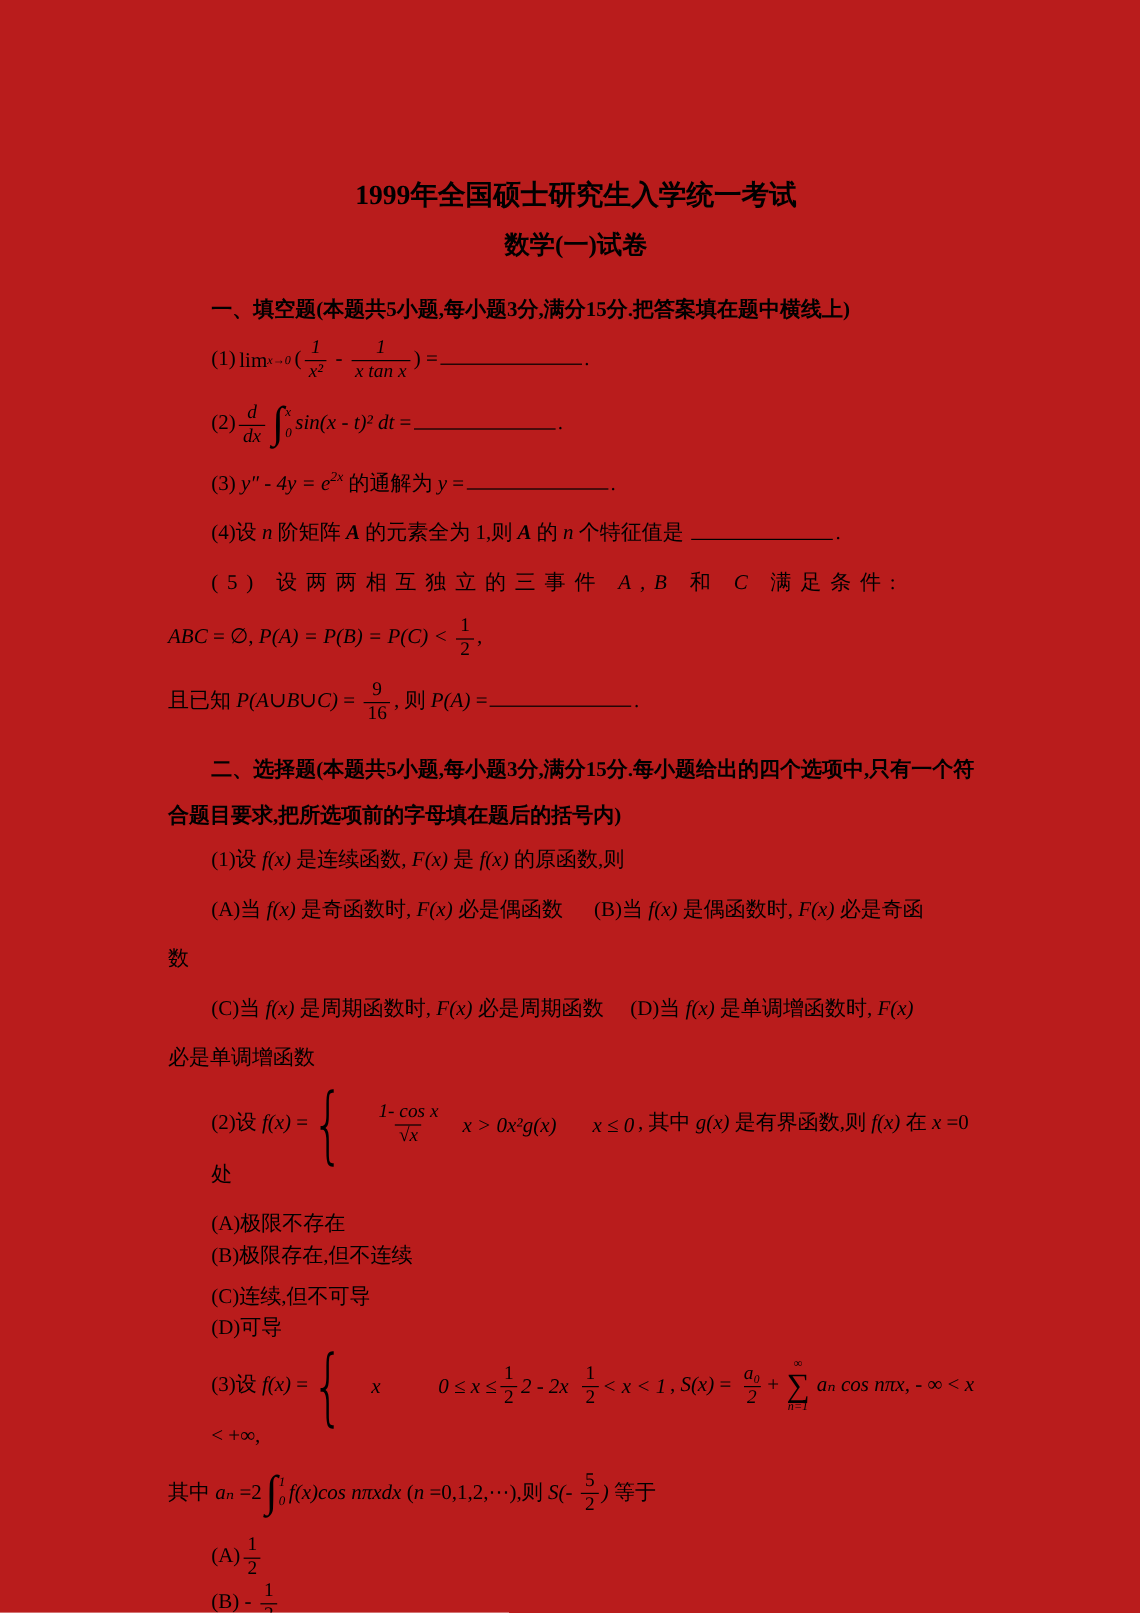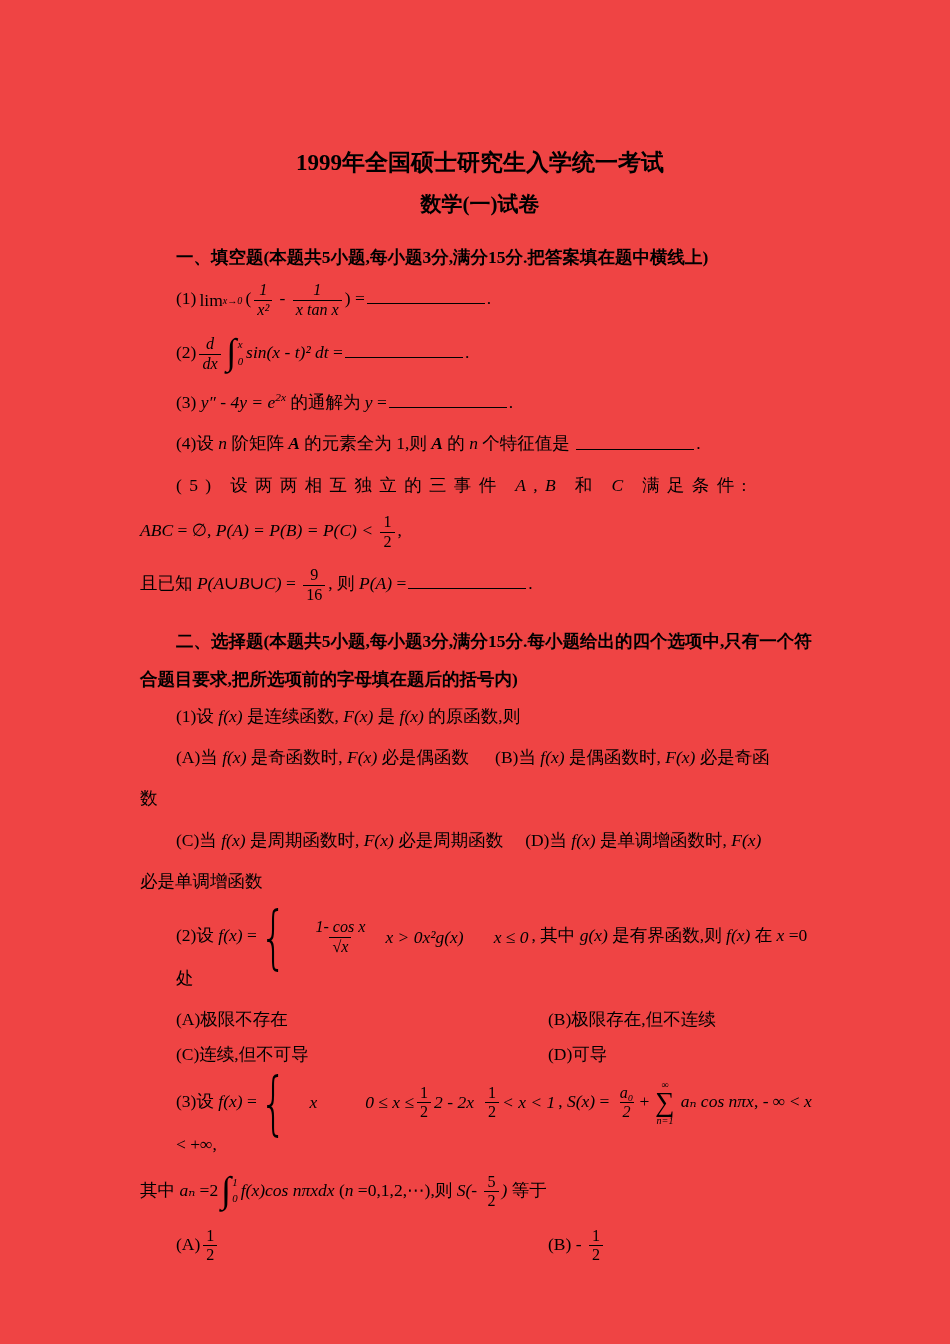--- a/index.html
+++ b/index.html
@@ -1,17 +1,17 @@
 <!DOCTYPE html>
 <html><head>
 <meta charset="utf-8">
 <style>
   html,body{margin:0;padding:0;background:#ffffff;}
   .page{
-    position:relative;width:950px;height:1344px;background:#ef4444;color:#000;
+    position:relative;width:950px;height:1344px;background:#b91c1c;color:#000;
     font-family:"Liberation Serif","DejaVu Serif",serif;font-size:17.5px;
     box-sizing:border-box;padding:146px 130px 0 140px;overflow:hidden;
   }
   .line{margin:0 0 15px 0;line-height:1.5;}
   .title{text-align:center;font-size:23px;font-weight:bold;margin-bottom:8px;}
   .subtitle{text-align:center;font-size:21px;font-weight:bold;margin-bottom:24px;}
   .q{padding-left:36px;}
   .section-header{font-weight:bold;margin-bottom:11px;}
   .gap-before{margin-top:24px;}
   .spread{letter-spacing:0.42em;}
@@ -33,21 +33,21 @@
          font-size:0.62em;font-style:italic;padding:2px 0 5px 1px;}
   .sum{display:inline-flex;flex-direction:column;align-items:center;vertical-align:middle;line-height:1;margin:0 6px;}
   .shi{font-size:0.58em;}
   .ssym{font-size:1.55em;line-height:0.95;font-style:normal;}
   .slo{font-size:0.58em;font-style:italic;}
   .cases{display:inline-flex;align-items:center;vertical-align:middle;margin:0 3px;}
   .cbrace{display:inline-block;font-size:4em;line-height:0.8;font-weight:300;margin-right:5px;
           transform:scaleX(0.6);transform-origin:left center;font-family:"DejaVu Sans",sans-serif;}
   .crows{display:inline-flex;flex-direction:row;row-gap:9px;}
   .crow{display:flex;align-items:center;line-height:1.2;}
-  .cols{display:flex;margin-bottom:8px;}
+  .cols{display:flex;margin-bottom:8px;flex-direction:column;}
   .cols .c0{width:372px;}
   .cols .c1{flex:1;}
 </style>
 </head>
 <body>
 
 <div class="page">
   <div class="line title">1999年全国硕士研究生入学统一考试</div>
   <div class="line subtitle">数学(一)试卷</div>
   <div id="doc-body">

